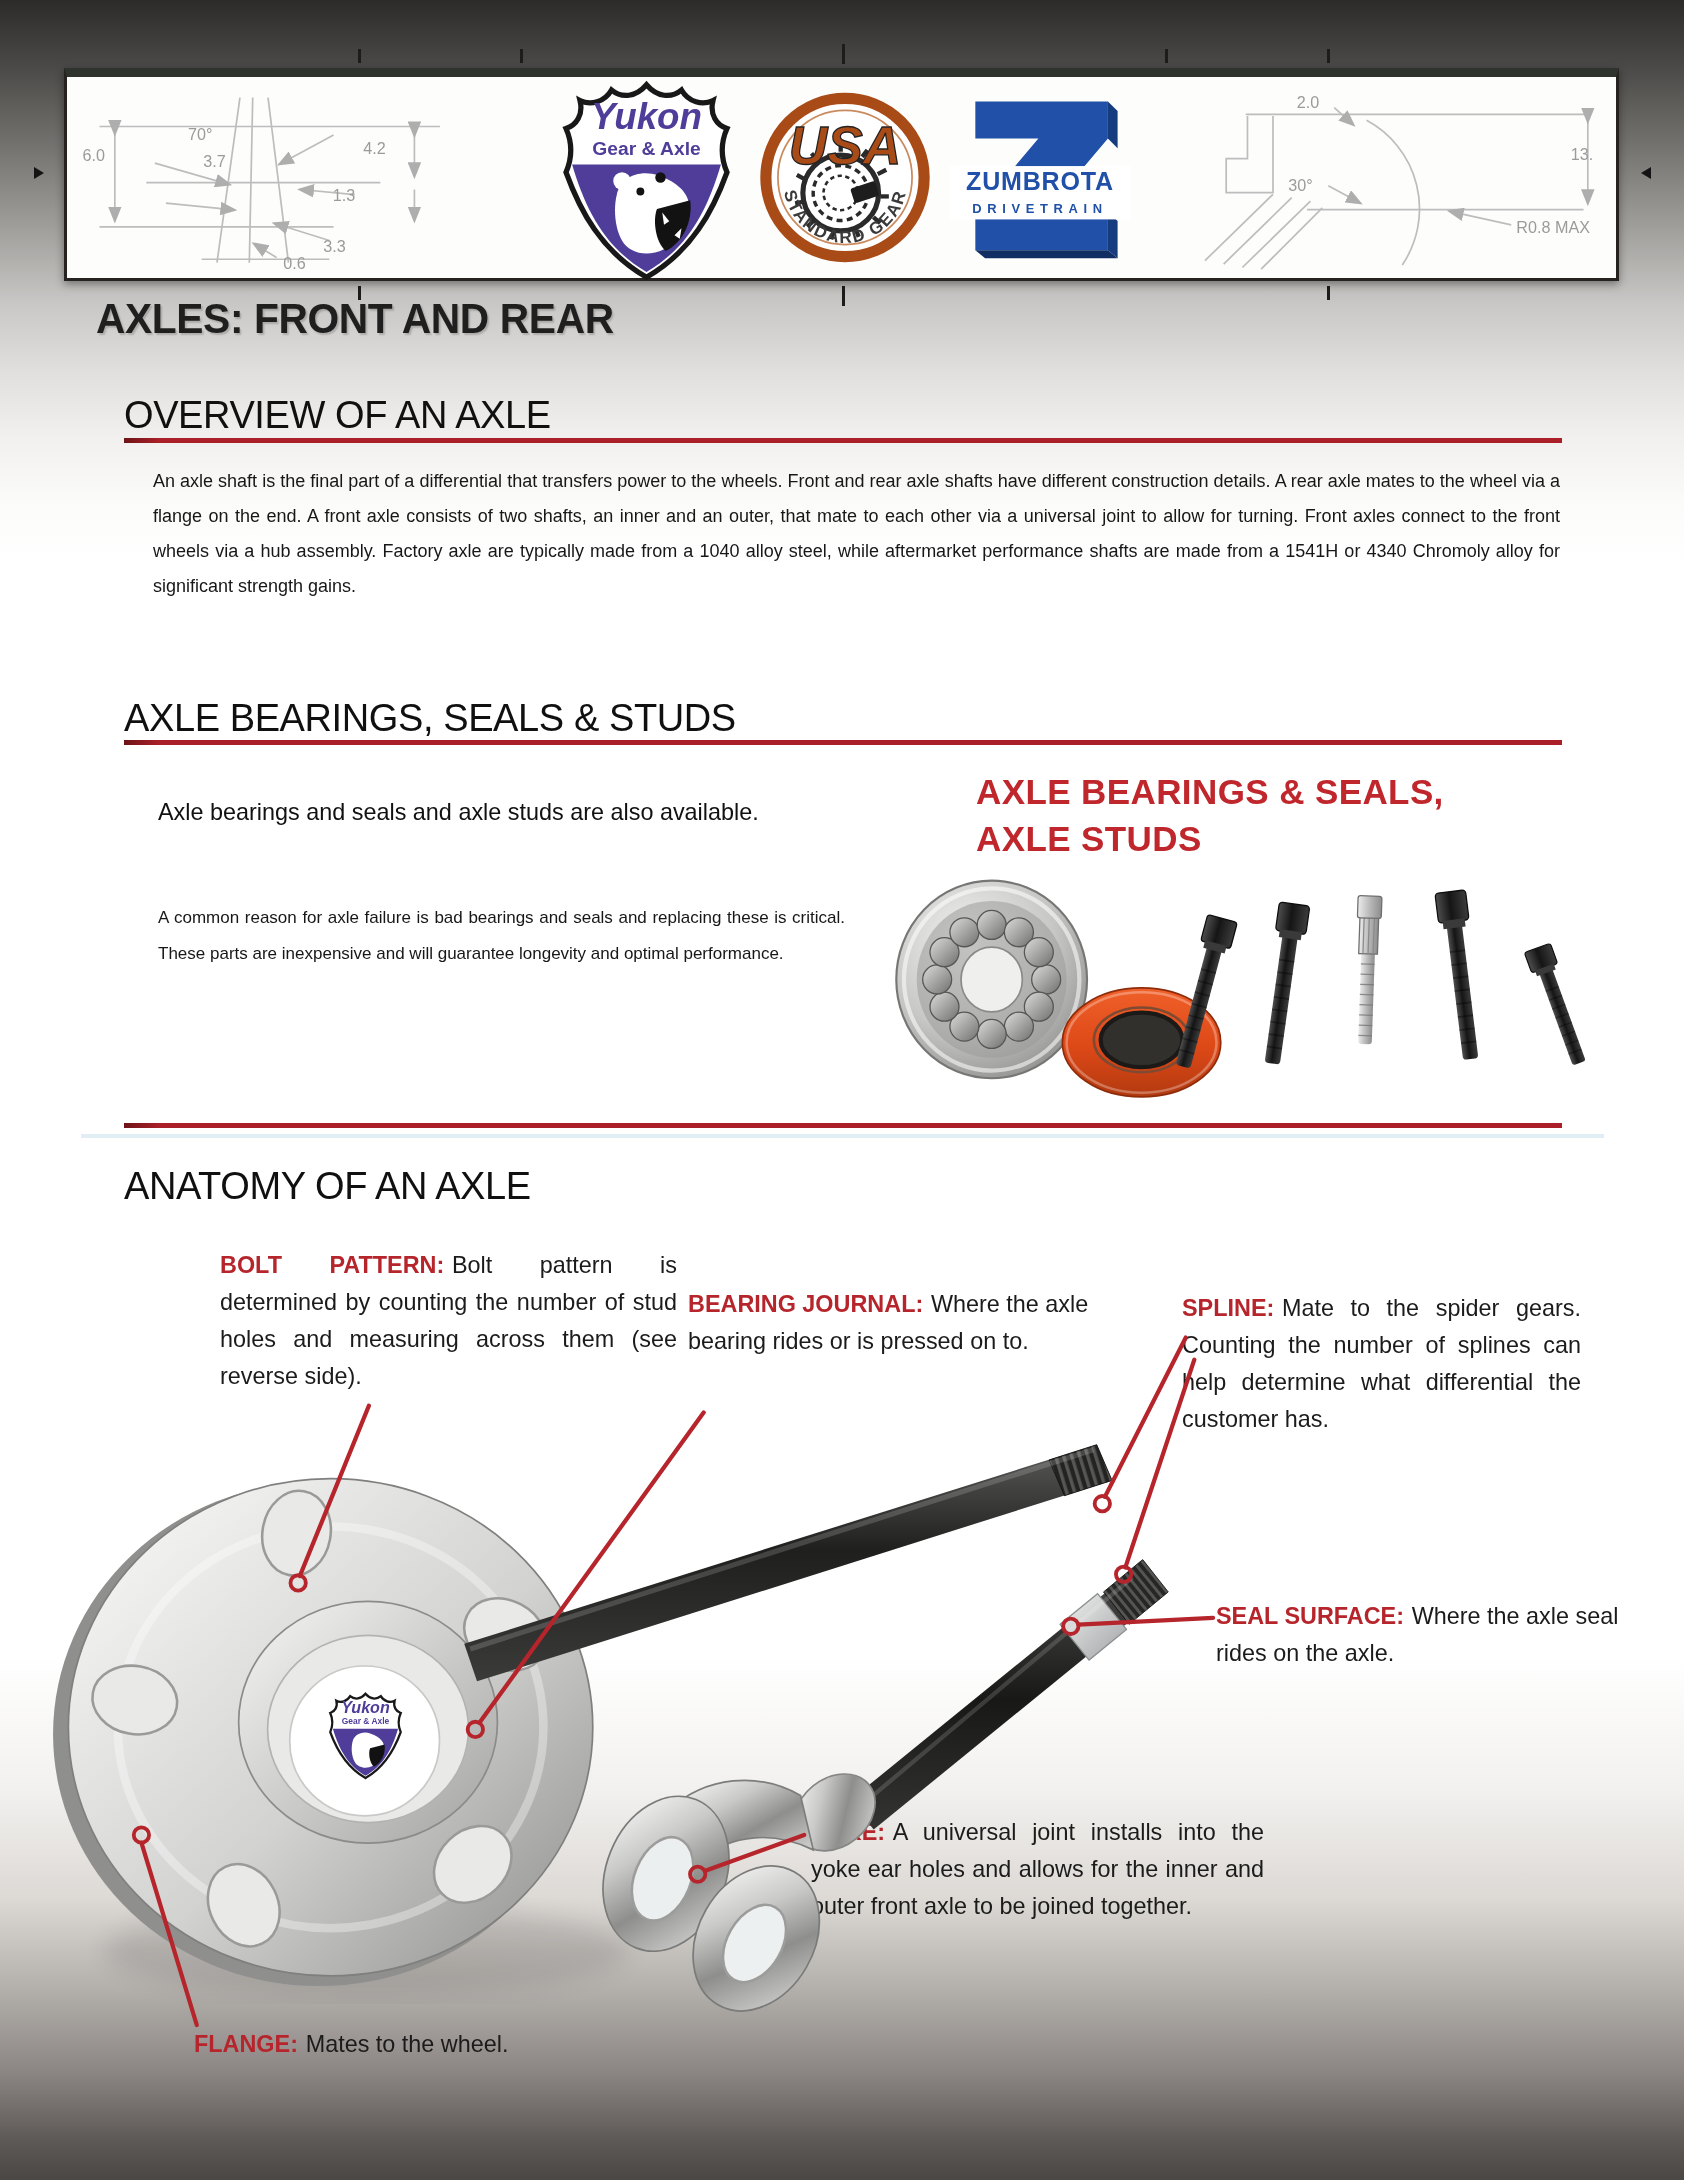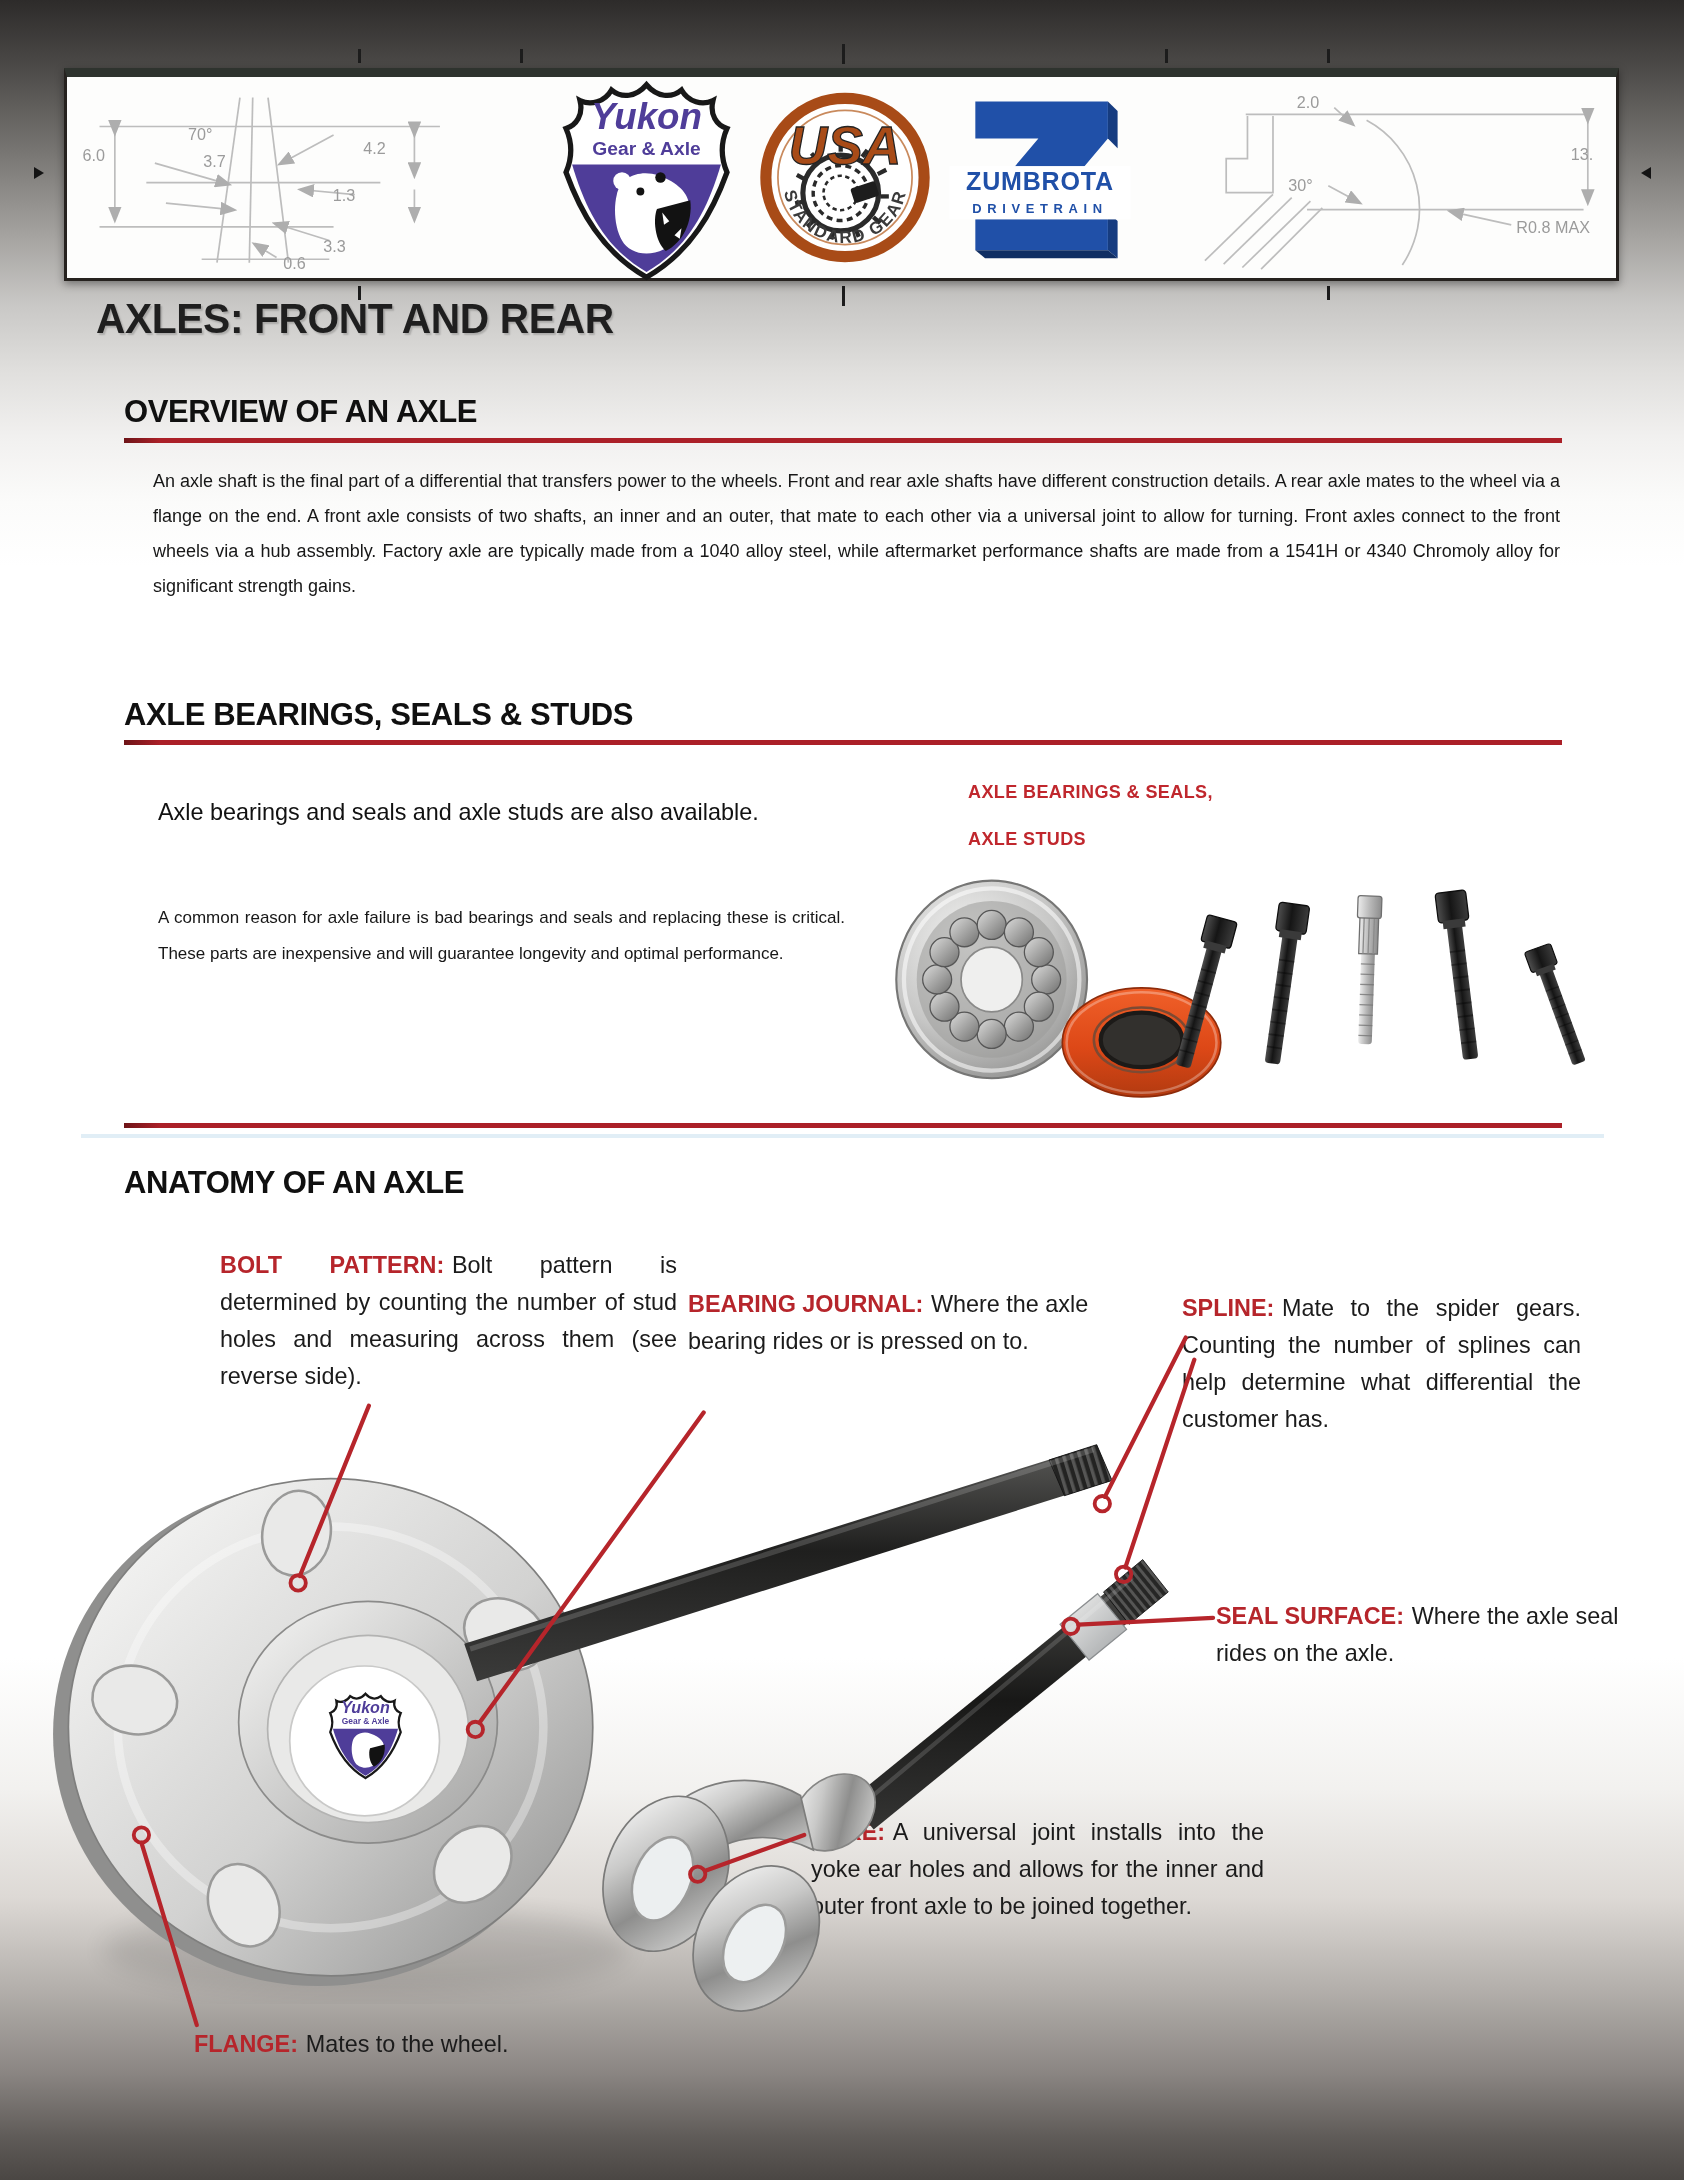--- a/index.html
+++ b/index.html
@@ -21,32 +21,32 @@
   .banner svg{position:absolute;top:0;left:0;}
   .tick{position:absolute;width:2.6px;height:13.6px;background:#1c1c1c;}
   .sidearrow{position:absolute;width:0;height:0;border-style:solid;}
   
   .page-title{
     position:absolute;left:96px;top:295px;font-size:42px;font-weight:800;
     color:#1f1f1f;letter-spacing:-0.4px;transform:scaleX(.97);transform-origin:left;
     text-shadow:1.7px 1.7px 1.7px rgba(0,0,0,.18);white-space:nowrap;
   }
   .h2{
-    position:absolute;font-size:31px;font-weight:700;color:#101010;
+    position:absolute;font-size:38px;font-weight:400;color:#101010;
     letter-spacing:-0.4px;white-space:nowrap;
   }
   .rule{position:absolute;height:5.1px;background:linear-gradient(90deg,#6e1418,#ab2028 2.5%,#ab2028);}
   .blueline{position:absolute;height:4.3px;background:#dcebf5;opacity:.85;}
   
   .body-text{position:absolute;font-size:18px;line-height:35px;color:#171717;text-align:justify;}
   .lead-text{position:absolute;font-size:23.4px;line-height:36px;font-weight:normal;color:#111;}
   .para-just{position:absolute;font-size:17px;line-height:36px;color:#171717;text-align:justify;}
   .side-heading{
-    position:absolute;font-size:18px;font-weight:800;color:#c0272d;
-    line-height:42px;letter-spacing:0.4px;white-space:nowrap;
+    position:absolute;font-size:35px;font-weight:800;color:#c0272d;
+    line-height:42px;letter-spacing:0.4px;white-space:nowrap;margin-left:8px;
   }
   
   .co{position:absolute;font-size:23.4px;line-height:37px;color:#1b1b1b;}
   .co .co-label{color:#b6252b;font-weight:700;margin-right:7.7px;}
   .just{text-align:justify;}
   .nowrap{white-space:nowrap;}
   .overlay{position:absolute;left:0;top:0;pointer-events:none;}
 </style>
 </head>
 <body>

